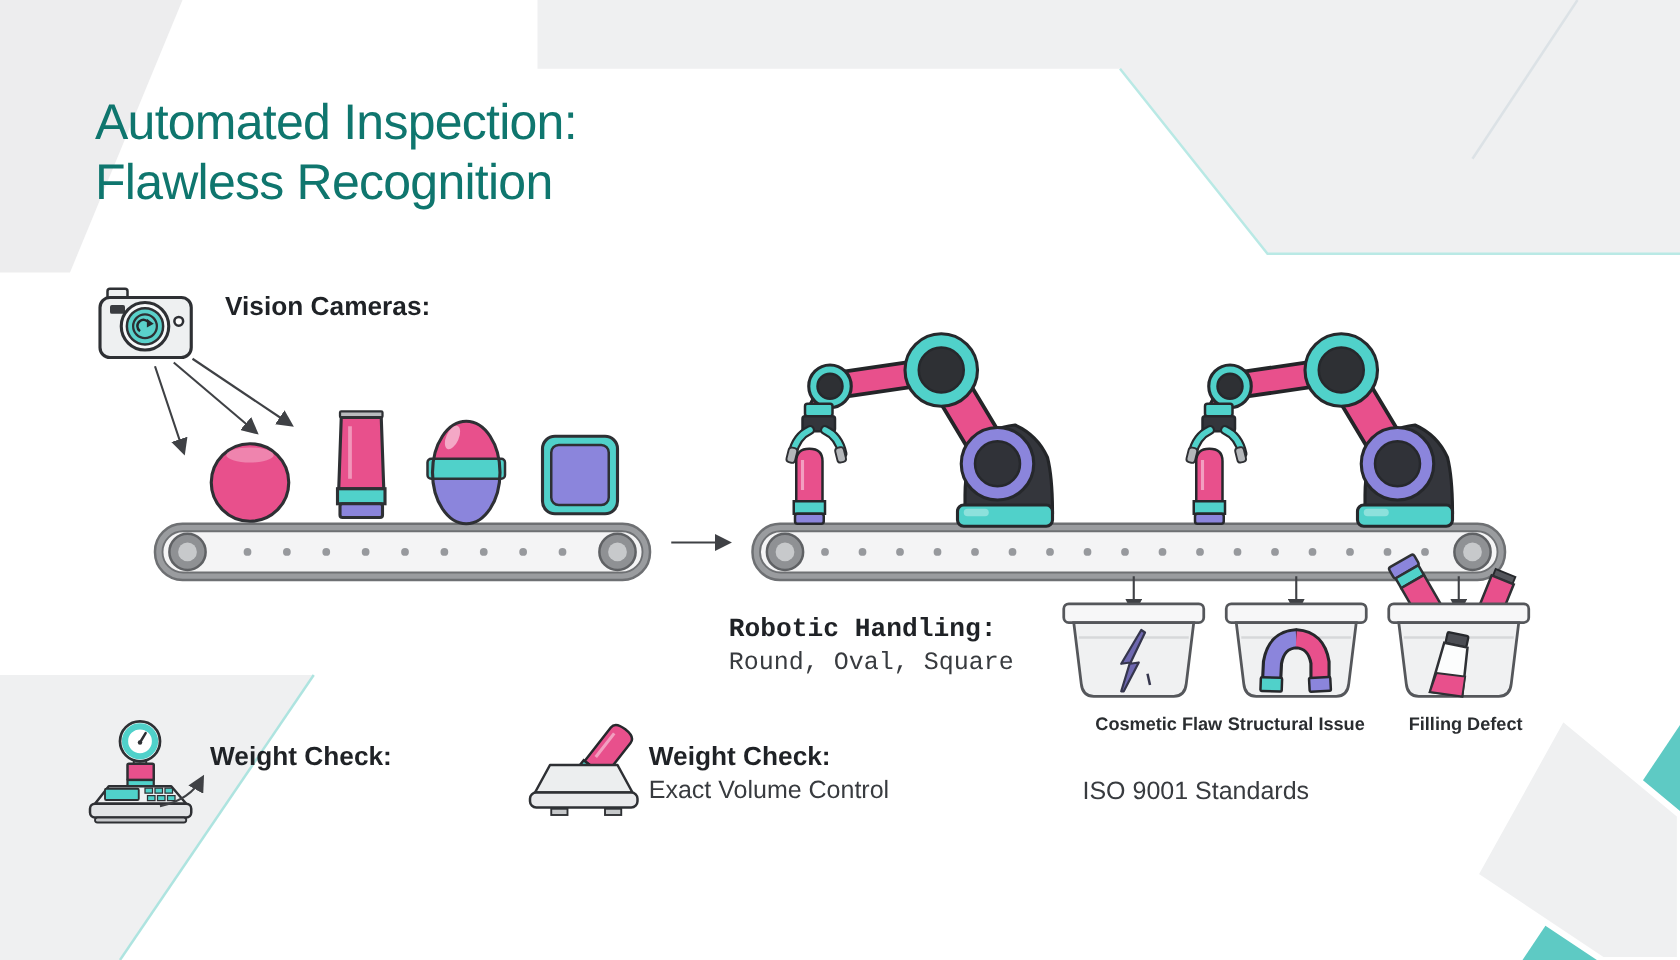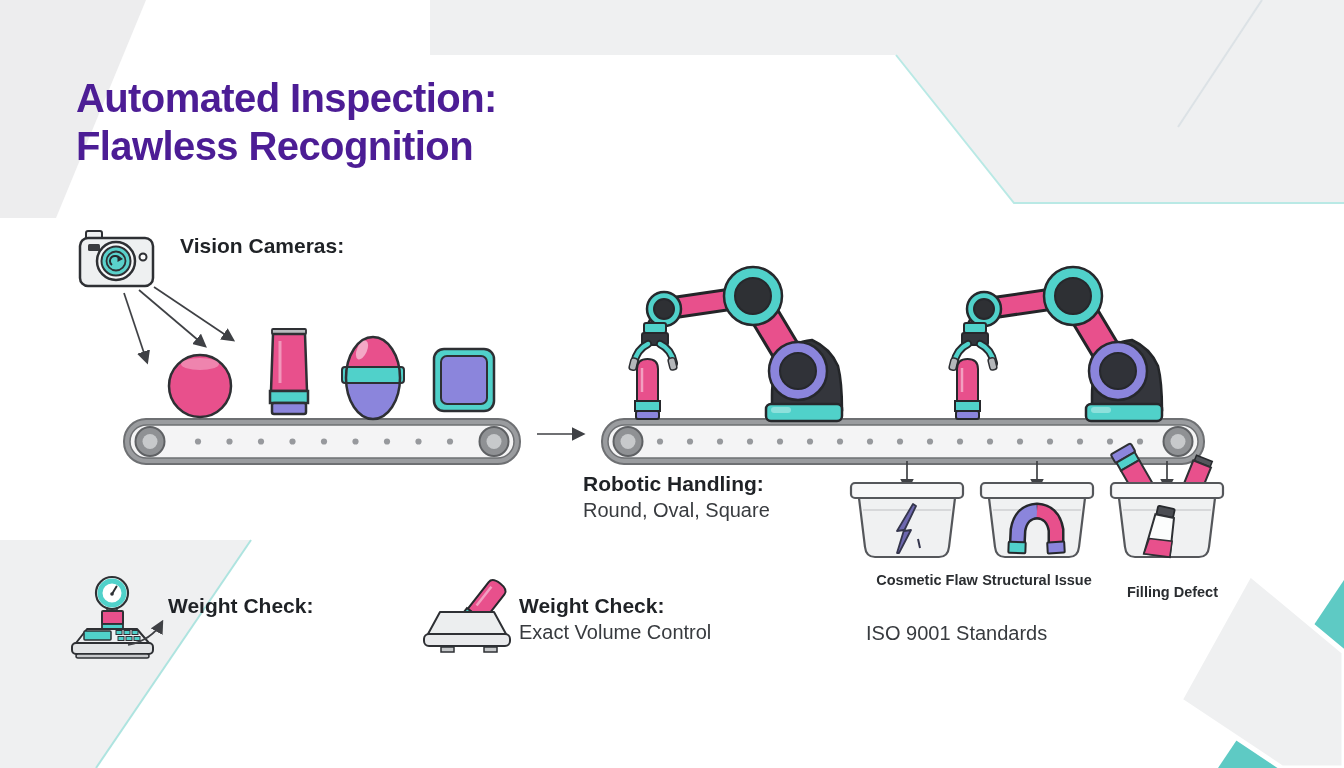--- a/index.html
+++ b/index.html
@@ -1,20 +1,20 @@
 <!DOCTYPE html>
 <html><head>
 <meta charset="utf-8">
 <style>
   html,body{margin:0;padding:0;}
   body{width:1344px;height:768px;position:relative;overflow:hidden;background:#ffffff;
        font-family:"Liberation Sans",sans-serif;}
   #scene{position:absolute;left:0;top:0;}
   .txt{position:absolute;color:#212428;}
-  .title{font-size:40px;font-weight:700;line-height:48px;letter-spacing:-0.6px;color:#4c1d95;}
+  .title{font-size:40px;font-weight:400;line-height:48px;letter-spacing:-0.6px;color:#0f766e;}
   .heading{font-size:21px;font-weight:700;line-height:27px;color:#1f2226;display:block;}
   .sub{font-size:20px;font-weight:400;line-height:26px;color:#383b3f;display:block;}
   .bin-label{font-size:14.5px;font-weight:700;color:#2a2d30;transform:translateX(-50%);white-space:nowrap;}
 </style>
 </head>
 <body>
 
 <svg id="scene" width="1344" height="768" viewBox="0 0 1344 768">
   <defs>
     <marker id="ah" markerWidth="8" markerHeight="8" refX="6.5" refY="4" orient="auto">
@@ -255,33 +255,33 @@
 
 <div class="txt title" style="left:76px;top:74px;">
   <div>Automated Inspection:</div>
   <div>Flawless Recognition</div>
 </div>
 
 <div class="txt" style="left:180px;top:232px;text-align:center;">
   <span class="heading">Vision Cameras:</span>
 </div>
 
-<div class="txt" style="left:583px;top:470px;">
+<div class="txt" style="left:583px;top:491px;font-family:Liberation Mono, monospace;">
   <span class="heading">Robotic Handling:</span>
   <span class="sub">Round, Oval, Square</span>
 </div>
 
 <div class="txt" style="left:168px;top:592px;">
   <span class="heading">Weight Check:</span>
 </div>
 
 <div class="txt" style="left:519px;top:592px;">
   <span class="heading">Weight Check:</span>
   <span class="sub">Exact Volume Control</span>
 </div>
 
 <div class="txt" style="left:866px;top:620px;">
   <span class="sub">ISO 9001 Standards</span>
 </div>
 
 <div class="txt bin-label" style="left:907px;top:572px;margin-left:20px;">Cosmetic Flaw</div>
 <div class="txt bin-label" style="left:1037px;top:572px;">Structural Issue</div>
-<div class="txt bin-label" style="left:1167px;top:584px;padding-left:11px;">Filling Defect</div>
+<div class="txt bin-label" style="left:1167px;top:572px;padding-left:11px;">Filling Defect</div>
 
 </body></html>

